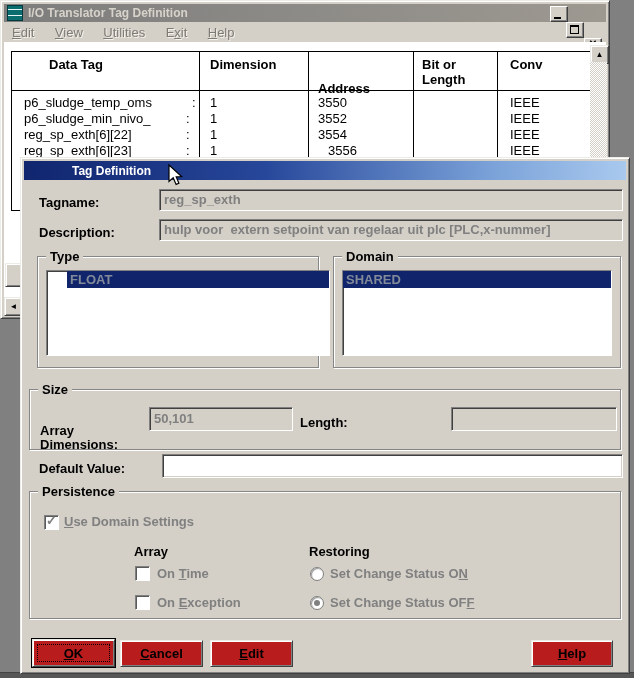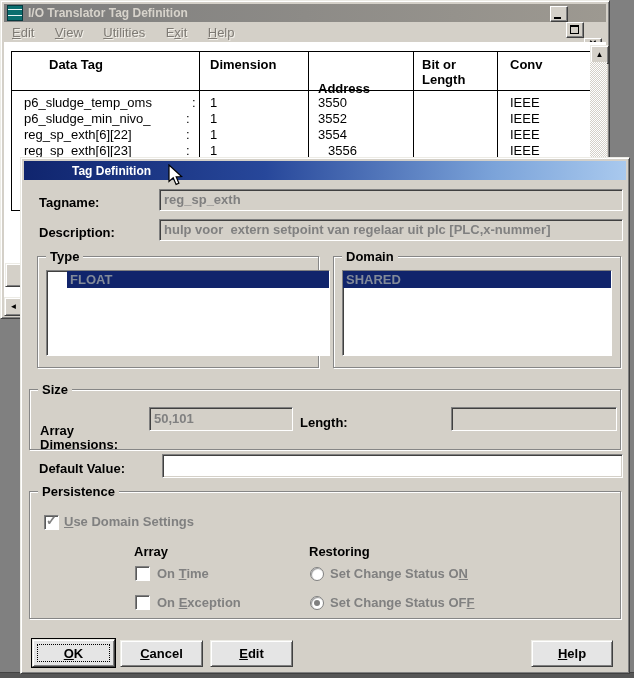--- a/index.html
+++ b/index.html
@@ -50,21 +50,21 @@
   .listitem{height:17px;font-size:13px;font-weight:bold;padding-left:3px;line-height:17px;}
   .listitem.sel{background:#10246b;color:#828a99;}
   .cb{width:13px;height:13px;background:#fff;border:1px solid;border-color:#808080 #fff #fff #808080;
     box-shadow:inset 1px 1px 0 #5a5a5a;position:absolute;}
   .cb .check{display:none;position:absolute;top:-3px;left:1px;font-size:13px;font-weight:bold;color:#808080;}
   .cb.on .check{display:block;}
   .radio{width:12px;height:12px;border-radius:50%;background:#fff;border:1px solid #808080;
     box-shadow:inset 1px 1px 1px #9a9a9a;position:absolute;}
   .radio .dot{display:none;position:absolute;inset:3px;border-radius:50%;background:#808080;}
   .radio.on .dot{display:block;}
-  .btn{background:#e5e5e5;border:1px solid;border-color:#ecebe5 #404040 #404040 #ecebe5;
+  .btn{background:#b91c1c;border:1px solid;border-color:#ecebe5 #404040 #404040 #ecebe5;
     box-shadow:inset 1px 1px 0 #fff, inset -1px -1px 0 #808080;
     display:flex;align-items:center;justify-content:center;font-size:13px;font-weight:bold;color:#000;}
   .btn.default{box-shadow:0 0 0 1px #000, inset 1px 1px 0 #fff, inset -1px -1px 0 #808080;}
   .focusrect{position:absolute;inset:4px;border:1px dotted #000;}
   .bottomstrip{background:#565656;border-top:1px solid #444;border-bottom:1px solid #7a7a7a;}
   u{text-decoration:underline;}
 </style>
 </head>
 <body>
 

